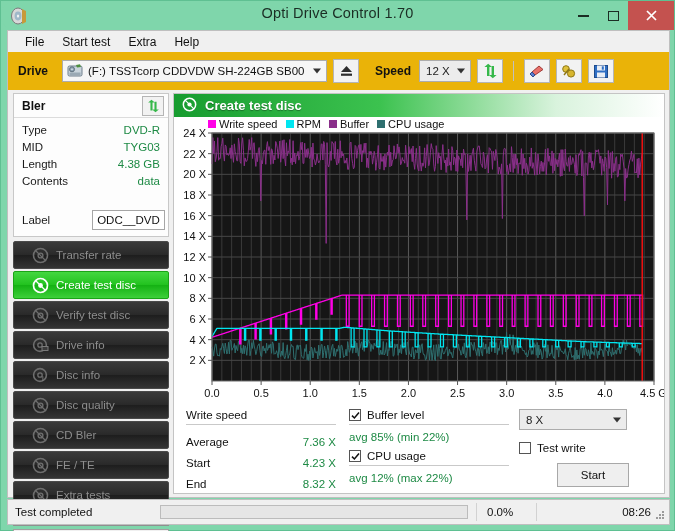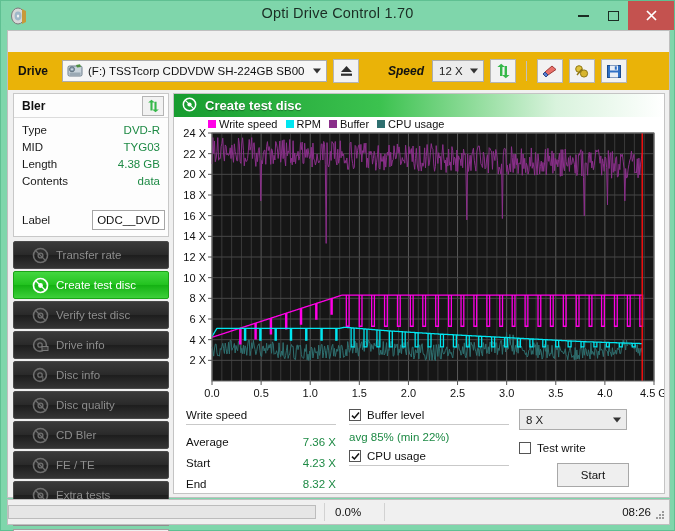--- a/index.html
+++ b/index.html
@@ -81,21 +81,21 @@
   .cb-arrow {
     position: absolute; right: 5px; top: 50%; transform: translateY(-50%);
     width: 0; height: 0; border-left: 4px solid transparent;
     border-right: 4px solid transparent; border-top: 5px solid #333;
   }
   .tbtn {
     width: 26px; height: 24px; background: #f2f2f2; border: 1px solid #b5b5b5;
     display: flex; align-items: center; justify-content: center;
     margin-left: 6px; flex: none;
   }
-  #speed-label { margin-left: 29px; font-style: italic; }
+  #speed-label { margin-left: 16px; }
   #speed-combo {
     margin-left: 8px; width: 52px; height: 22px;
     background: #ececec; border: 1px solid #acacac;
     position: relative; display: flex; align-items: center;
     padding-left: 6px; font-size: 11.5px; color: #222;
   }
   #tb-sep {
     width: 1px; height: 20px; background: #c0c0c0; margin-left: 10px; flex: none;
   }
 
@@ -262,20 +262,26 @@
     </div>
     <div class="winbtn" id="btn-close">
       <svg width="13" height="13" viewBox="0 0 13 13">
         <path d="M2 2 L11 11 M11 2 L2 11" stroke="#fff" stroke-width="1.7"></path>
       </svg>
     </div>
   </div>
 
   <div id="client">
 
+    <div id="menubar">
+      <div class="menu-item">File</div>
+      <div class="menu-item">Start test</div>
+      <div class="menu-item">Extra</div>
+      <div class="menu-item">Help</div>
+    </div>
 
     <div id="drivebar">
       <span id="drive-label" class="lbl-bold">Drive</span>
 
       <div id="drive-combo">
         <span class="dicon">
           <svg width="16" height="14" viewBox="0 0 16 14">
             <rect x="1" y="2" width="14" height="10" rx="1.5" fill="#c9d4dc" stroke="#6f7f8c"></rect>
             <rect x="2.5" y="8.5" width="11" height="2.5" fill="#9aa9b4"></rect>
             <circle cx="5" cy="5.3" r="2.5" fill="#8fa3b3" stroke="#5f707c"></circle>
@@ -663,38 +669,40 @@
 
           <label class="chk">
             <span class="box">
               <svg class="tick" viewBox="0 0 9 9" style="display: block;">
                   <path d="M1 4.6 L3.4 7 L8 1.4" stroke="#111" stroke-width="1.5" fill="none"></path>
                 </svg>
             </span>
             <span>CPU usage</span>
           </label>
           <div class="hr"></div>
+          <div class="avgline">avg 12% (max 22%)</div>
         </div>
 
         <div class="statcol" id="col-opts">
           <div id="speed2-combo">
             <span>8 X</span>
             <span class="cb-arrow"></span>
           </div>
           <label class="chk" id="testwrite-row">
             <span class="box"></span>
             <span>Test write</span>
           </label>
           <div id="start-btn">Start</div>
         </div>
       </div>
     </div>
   </div>
 
   <div id="statusbar">
+    <span id="status-text">Test completed</span>
     <div id="progress-outer">
       <div id="progress-fill" style="width: 0%;"></div>
     </div>
     <span id="pct-cell">0.0%</span>
     <span id="clock-cell">08:26</span>
     <span id="grip">
       <svg width="12" height="12" viewBox="0 0 12 12">
         <g fill="#9a9a9a">
           <rect x="8" y="8" width="2" height="2"></rect>
             <rect x="5" y="8" width="2" height="2"></rect>

